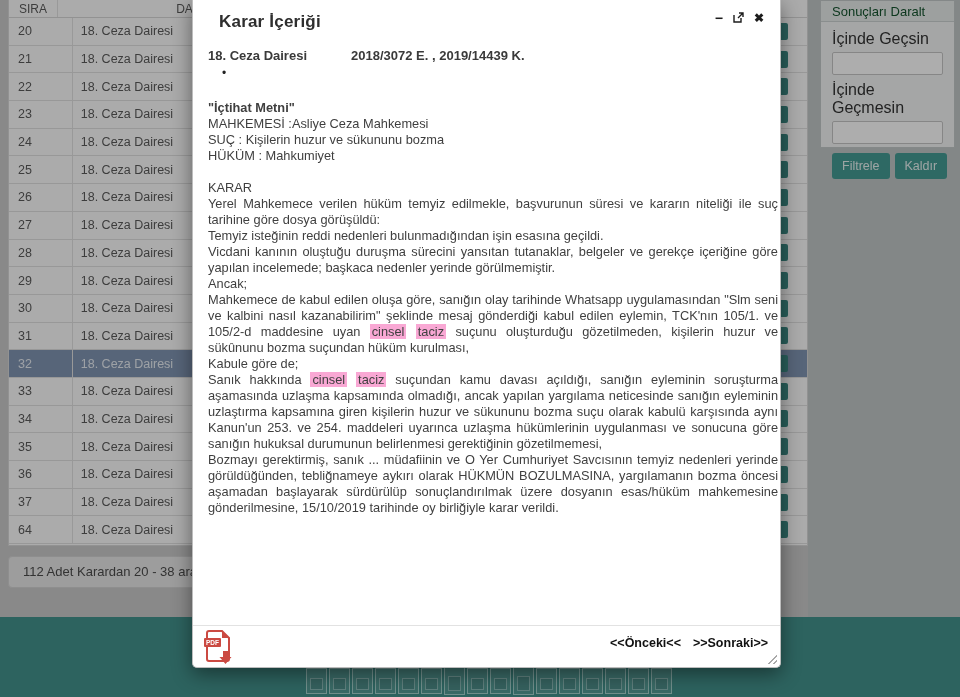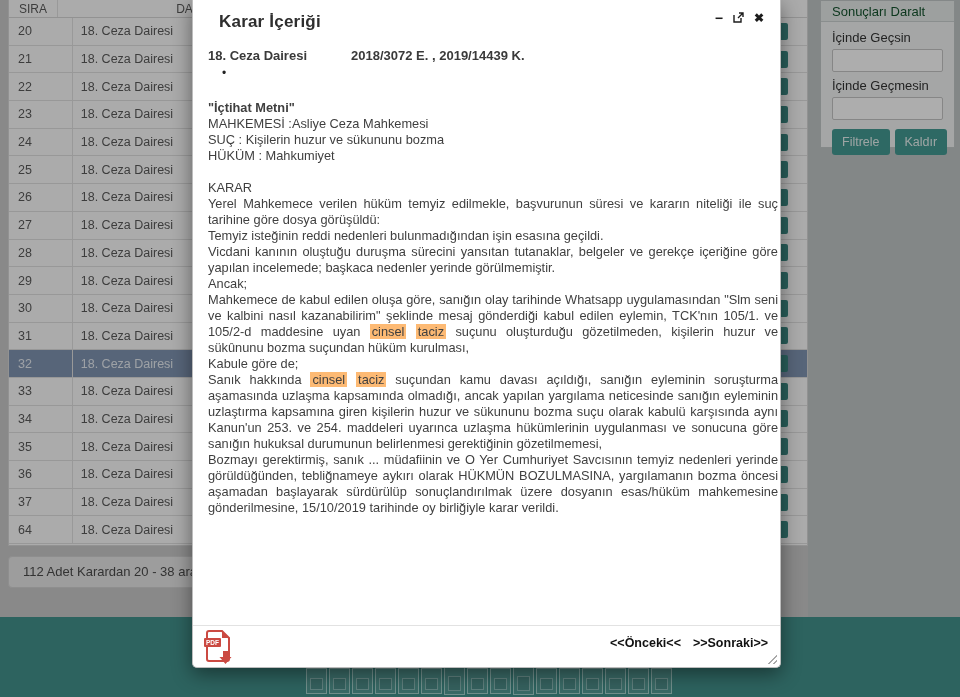--- a/index.html
+++ b/index.html
@@ -22,21 +22,21 @@
   .row-btn { display:inline-block; width:26px; height:17px; border-radius:2px; background:#3d8c86; }
   .th-sira { width:49px; } .th-daire { width:275px; } .th-fill { width:430px; } .th-btn { width:46px; border-right:none; }
 
   .status-bar { position:absolute; left:8px; top:556px; width:520px; height:32px; background:#e7e7e7; border:1px solid #d2d2d2; border-radius:4px; color:#4c4c4c; font-size:13px; line-height:30px; padding-left:14px; }
 
   
   .right-bg { position:absolute; left:808px; top:0; width:152px; height:618px; background:#c2c7c7; }
   .sidebar { position:absolute; left:820px; top:0; width:135px; height:148px; background:#f3f5f5; border:1px solid #c3c9c9; }
   .sidebar-header { height:21px; line-height:21px; padding-left:11px; background:#e8eceb; border-bottom:1px solid #ccd1d1; font-size:13px; color:#14532d; }
   .sidebar-body { padding:6px 11px 0 11px; }
-  .sidebar-label { font-size:13px; color:#333; margin:2px 0 4px 0; }
+  .sidebar-label { font-size:16px; color:#333; margin:2px 0 4px 0; }
   .sidebar-input { width:111px; height:23px; border:1px solid #c6c6c6; border-radius:2px; background:#fff; margin-bottom:4px; font-size:12px; padding:0 4px; }
   .sidebar-buttons { display:flex; gap:5px; margin-top:5px; }
   .btn-teal { border:none; border-radius:3px; background:#459b94; color:rgba(255,255,255,.88); font-size:12.5px; height:26px; padding:0 10px; font-family:"Liberation Sans",sans-serif; cursor:pointer; }
 
   
   .teal-band { position:absolute; left:0; top:617px; width:960px; height:80px; background:#43928c; }
   .bg-pagination { position:absolute; left:306px; top:668px; display:flex; gap:2px; }
   .pbox { display:inline-block; width:21px; height:26px; border:1px solid rgba(235,255,252,.55); background:rgba(255,255,255,.10); position:relative; }
   .pbox::after { content:""; position:absolute; left:3px; top:9px; right:3px; bottom:3px; border:1px solid rgba(235,255,252,.4); background:rgba(0,0,0,.08); }
   .pbox.tall { height:29px; margin-top:-2px; }
@@ -49,21 +49,21 @@
            border:1px solid #bdbdbd; border-top:none; border-radius:0 0 5px 5px; box-shadow:0 6px 20px rgba(0,0,0,.45); }
   .modal-title { position:absolute; left:26px; top:12px; font-size:17px; font-weight:600; color:#2e2e2e; letter-spacing:.2px; }
   .modal-controls { position:absolute; right:16px; top:10px; display:flex; align-items:center; gap:10px; }
   .mc { color:#1c1c1c; cursor:pointer; line-height:1; }
   .mc-min { font-size:14px; font-weight:bold; }
   .mc-close { font-size:12px; font-weight:bold; }
   .modal-meta { position:absolute; left:15px; top:48px; display:flex; gap:44px; font-size:13px; font-weight:bold; color:#3a3a3a; }
   .modal-bullet { position:absolute; left:29px; top:66px; font-size:12px; color:#222; }
   .decision-text { position:absolute; left:15px; top:100px; width:570px; font-size:12.8px; line-height:16px; color:#3f3f3f; text-align:justify; }
   .para { min-height:16px; }
-  .hl { background:#fdba74; padding:0 2px; }
+  .hl { background:#f9a8d4; padding:0 2px; }
 
   .modal-footer { position:absolute; left:0; right:0; top:625px; height:42px; border-top:1px solid #e2e2e2; }
   .pdf-btn { position:absolute; left:9px; top:3px; width:32px; height:36px; cursor:pointer; }
   .modal-nav { position:absolute; right:12px; top:10px; font-size:12.5px; font-weight:bold; color:#111; display:flex; gap:12px; }
   .nav-link { cursor:pointer; }
   .resize-handle { position:absolute; right:3px; bottom:3px; width:11px; height:11px; cursor:nwse-resize;
       background:repeating-linear-gradient(-45deg, transparent 0 2px, #a9a9a9 2px 3.5px);
       clip-path:polygon(100% 0, 100% 100%, 0 100%); }
 </style>
 </head>

